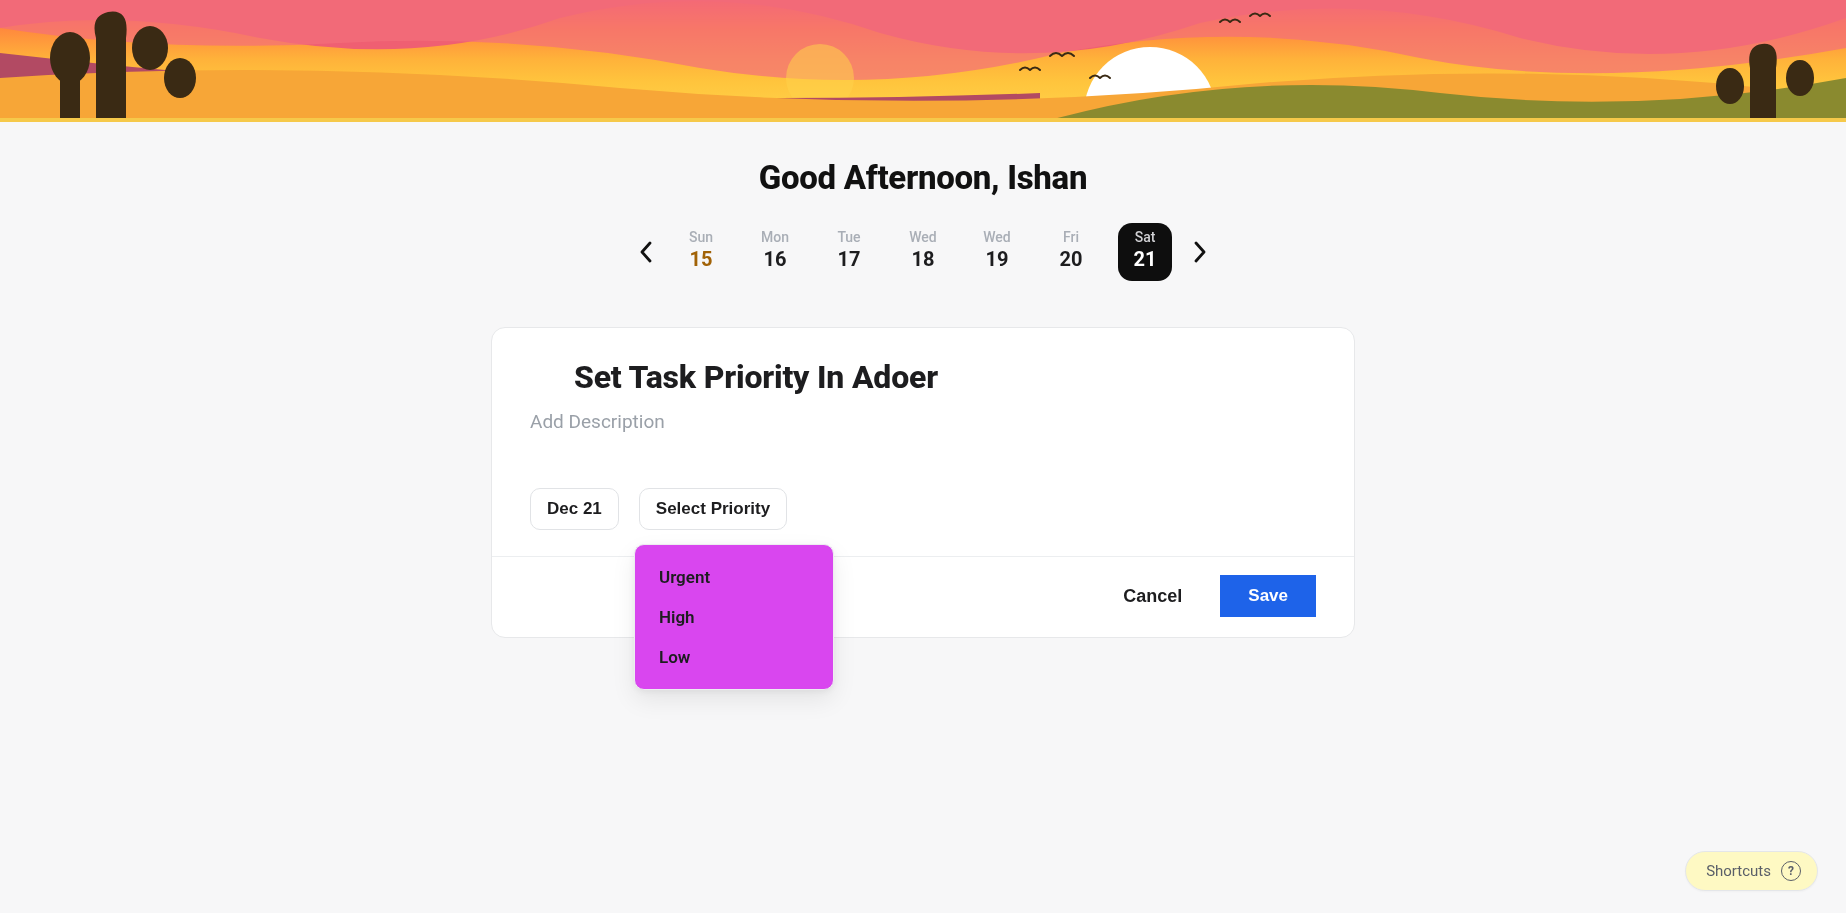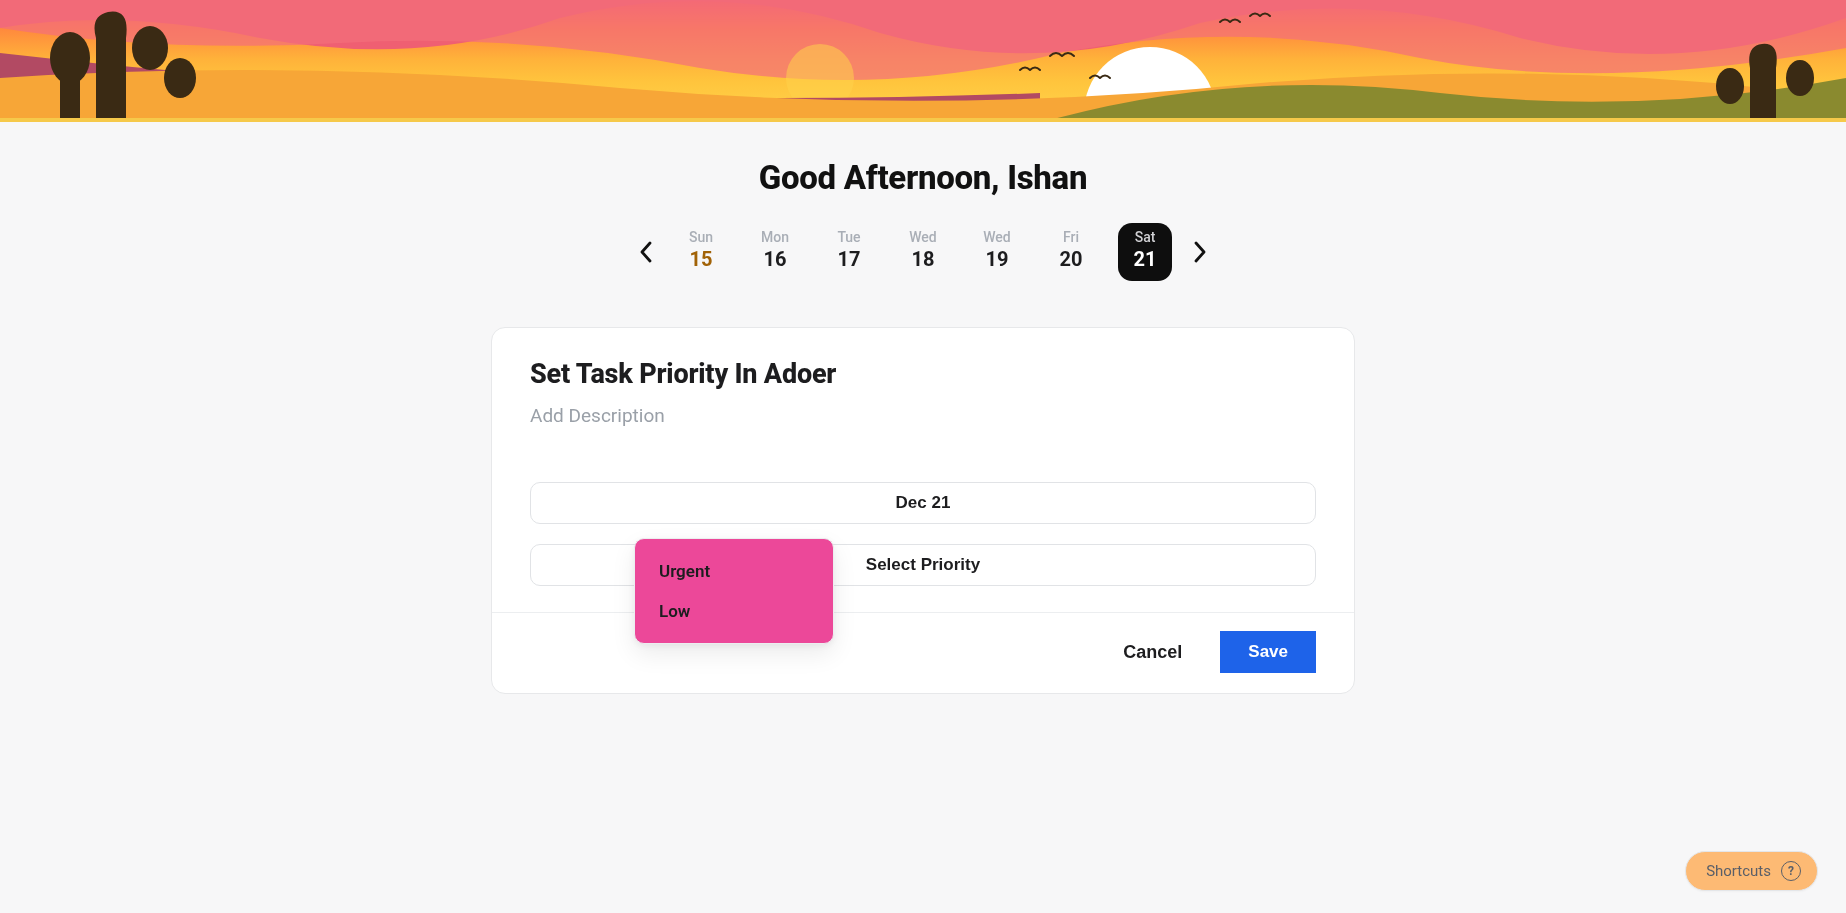--- a/index.html
+++ b/index.html
@@ -66,58 +66,59 @@
   .card-wrap { display:flex; justify-content:center; margin-top: 46px; }
   .card {
     width: 864px;
     background:#fff;
     border:1px solid #e7e8ea;
     border-radius: 14px;
     padding: 30px 38px 0;
     position: relative;
   }
   .task-title {
-    font-size: 27px;
+    font-size: 32px;
     font-weight: 800;
     color:#1d1d1f;
     letter-spacing:-0.2px;
+    margin-left:44px;
   }
   .task-desc {
     margin-top: 14px;
     width:100%;
     border:none;
     outline:none;
     font-size: 19px;
     color:#9aa0a8;
     background:transparent;
     resize:none;
     min-height: 28px;
     font-family: inherit;
   }
   .task-desc::placeholder { color:#9aa0a8; }
 
-  .chips { display:flex; gap: 20px; margin-top: 46px; position:relative;flex-direction:column; }
+  .chips { display:flex; gap: 20px; margin-top: 46px; position:relative; }
   .chip {
     border:1px solid #e1e3e6;
     border-radius: 10px;
     padding: 10px 16px;
     font-size: 17px;
     font-weight: 600;
     color:#1d1d1f;
     background:#fff;
     cursor:pointer;
   }
 
   
   .dropdown {
     position:absolute;
     top: 56px;
     left: 104px;
     width: 200px;
-    background:#ec4899;
+    background:#d946ef;
     border:1px solid #eceef0;
     border-radius: 10px;
     box-shadow: 0 10px 24px rgba(0,0,0,0.08), 0 2px 6px rgba(0,0,0,0.05);
     padding: 12px 0;
     z-index: 20;
   }
   .dropdown-item {
     padding: 10px 24px;
     font-size: 17px;
     font-weight: 600;
@@ -155,21 +156,21 @@
   }
 
   
   .shortcuts {
     position: fixed;
     bottom: 22px;
     right: 28px;
     display:flex;
     align-items:center;
     gap:10px;
-    background:#fdba74;
+    background:#fef9c3;
     border:1px solid #e4e6e9;
     border-radius: 999px;
     padding: 9px 16px 9px 20px;
     font-size: 15px;
     color:#5a5f68;
     cursor:pointer;
     box-shadow: 0 1px 2px rgba(0,0,0,0.03);
   }
   .help-circle {
     width:20px; height:20px; border:1.6px solid #5a5f68; border-radius:50%;
@@ -269,20 +270,21 @@
   <div class="card">
     <div class="task-title">Set Task Priority In Adoer</div>
     <textarea class="task-desc" rows="1" placeholder="Add Description" style=""></textarea>
 
     <div class="chips">
       <button class="chip">Dec 21</button>
       <button class="chip">Select Priority</button>
 
       <div class="dropdown">
         <div class="dropdown-item">Urgent</div>
+        <div class="dropdown-item">High</div>
         <div class="dropdown-item">Low</div>
       </div>
     </div>
 
     <div class="card-footer">
       <button class="btn-cancel">Cancel</button>
       <button class="btn-save">Save</button>
     </div>
   </div>
 </div>

